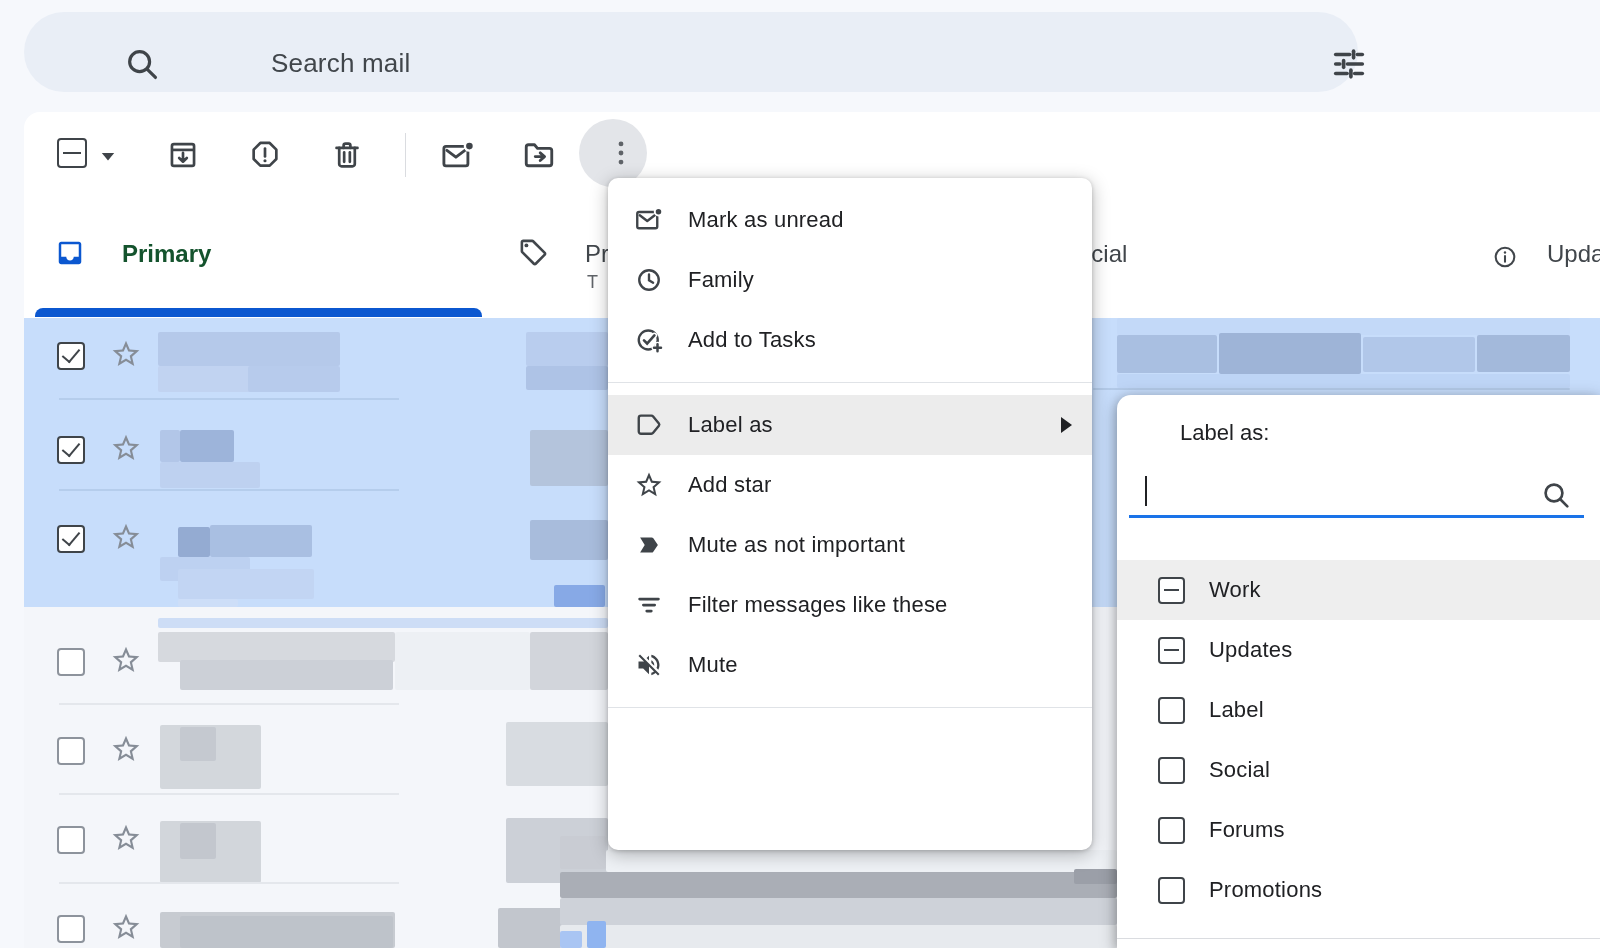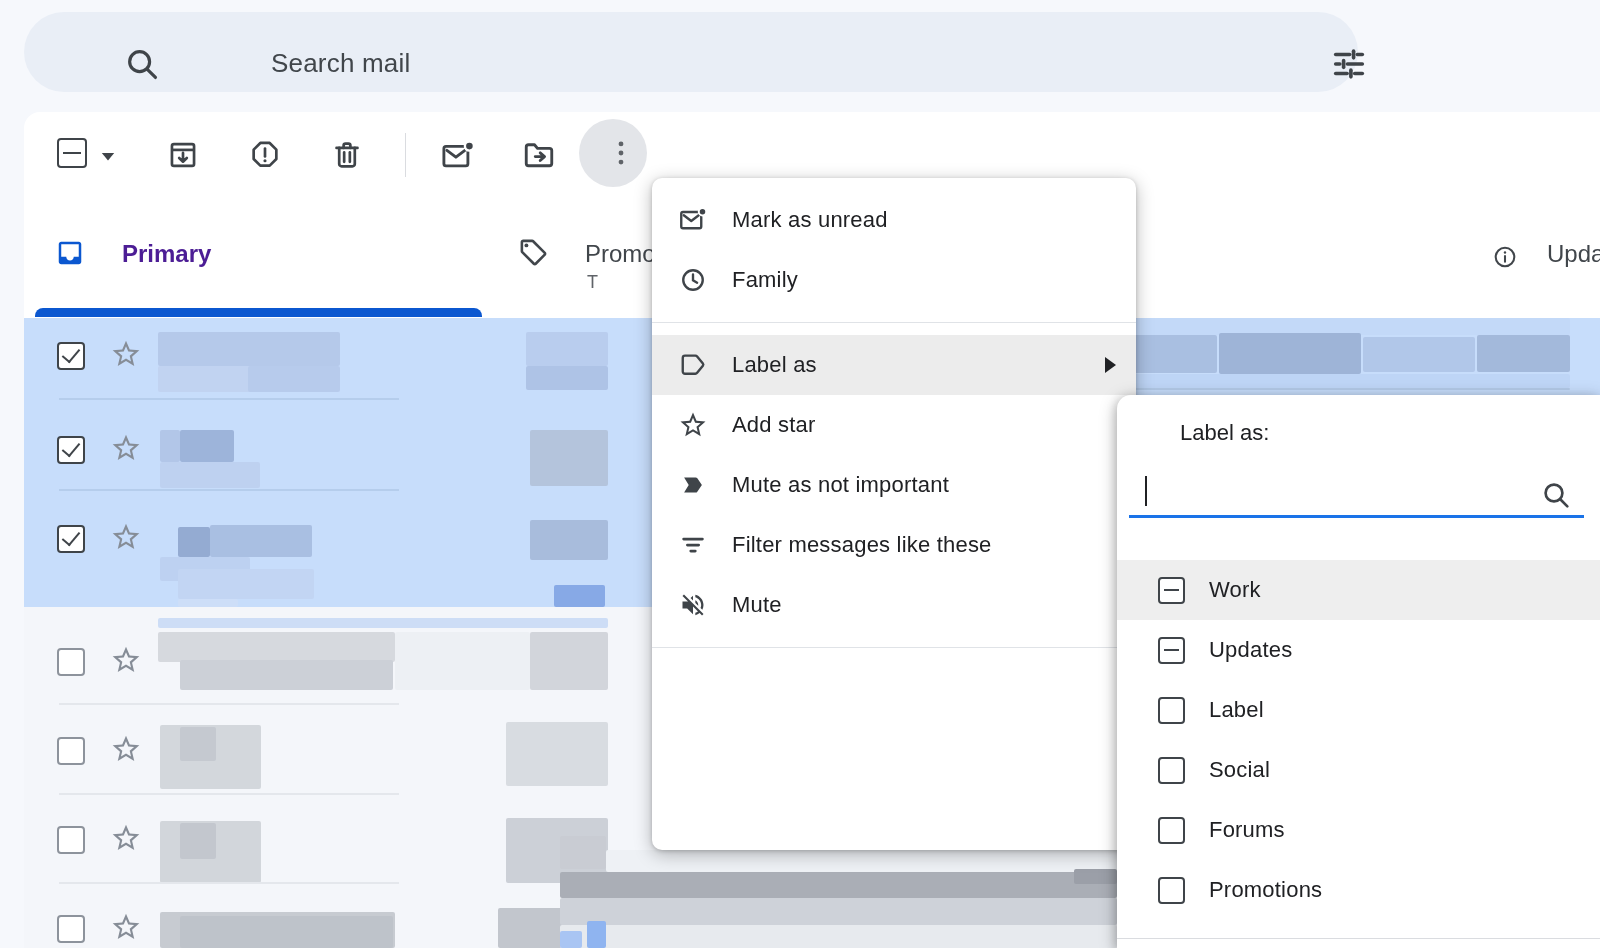--- a/index.html
+++ b/index.html
@@ -11,35 +11,35 @@
   .search-ph{left:247px;top:36px;font-size:26px;color:#41464b;letter-spacing:.2px;}
   .tune{left:1306px;top:33px;}
   
   .card{left:24px;top:112px;right:0;bottom:0;background:#ffffff;border-radius:16px 0 0 0;}
   
   .tb-ic{top:138px;}
   .tb-divider{left:405px;top:133px;width:1px;height:44px;background:#dadce0;}
   .more-circle{left:579px;top:119px;width:68px;height:68px;border-radius:50%;background:#e3e5e9;z-index:3;}
   
   .tab-label{top:240px;font-size:24px;color:#41464b;white-space:nowrap;}
-  .tab-label.active{color:#4c1d95;font-weight:bold;}
+  .tab-label.active{color:#14532d;font-weight:bold;}
   .tab-underline{left:35px;top:308px;width:447px;height:9px;background:#0b57d0;border-radius:8px 8px 0 0;}
   .tab-preview{top:272px;font-size:18px;color:#5f6368;}
   
   .sel-block{left:24px;top:318px;width:1576px;height:289px;background:#c7ddfb;z-index:1;}
   .unsel-block{left:24px;top:607px;width:1576px;height:341px;background:#f4f6fa;z-index:1;}
   .sep{z-index:2;}
   .ctrl{z-index:3;}
   .cb{display:block;width:28px;height:28px;box-sizing:border-box;border:2.6px solid #3f4449;border-radius:4px;background:#fff;position:relative;}
   .cb[data-state="unchecked"]{border-color:#8d939c;}
   .cb[data-state="checked"]::after{content:"";position:absolute;left:7px;top:1px;width:8px;height:15px;border:solid #3f4449;border-width:0 2.8px 2.8px 0;transform:rotate(40deg);}
   .cb[data-state="indeterminate"]::after{content:"";position:absolute;left:4px;right:4px;top:50%;height:2.8px;margin-top:-1.4px;background:#3f4449;}
   
   .menu{left:608px;top:178px;width:484px;height:672px;background:#fff;border-radius:10px;
-        box-shadow:0 4px 18px rgba(0,0,0,.28),0 1px 4px rgba(0,0,0,.18);z-index:10;padding:12px 0 5px 0;box-sizing:border-box;margin-left:44px;}
+        box-shadow:0 4px 18px rgba(0,0,0,.28),0 1px 4px rgba(0,0,0,.18);z-index:10;padding:12px 0 5px 0;box-sizing:border-box;}
   .mi{height:60px;display:flex;align-items:center;padding:0 20px 0 26px;cursor:default;position:relative;}
   .mi.hl{background:#ececec;}
   .mi .mico{width:30px;height:30px;flex:0 0 30px;display:flex;align-items:center;justify-content:center;}
   .mi .mlabel{margin-left:24px;font-size:22px;color:#202124;letter-spacing:.2px;white-space:nowrap;}
   .mi .subarrow{margin-left:auto;width:0;height:0;border-left:11px solid #202124;border-top:8px solid transparent;border-bottom:8px solid transparent;}
   .mdiv{height:1px;background:#e0e3e7;margin:12px 0;}
   
   .submenu{left:1117px;top:395px;width:483px;height:553px;background:#fff;border-radius:14px 0 0 0;
         box-shadow:0 4px 18px rgba(0,0,0,.28),-2px 2px 10px rgba(0,0,0,.15);z-index:11;box-sizing:border-box;}
   .sm-title{left:43px;top:25px;font-size:22px;color:#202124;position:absolute;margin-left:20px;}
@@ -294,20 +294,32 @@
     </div>
     <div class="mi">
       <span class="mico">
         <svg width="30" height="30" viewBox="0 0 24 24" fill="none" stroke="#3f4449" stroke-width="1.9" stroke-linecap="round">
             <circle cx="12" cy="12" r="7.8"></circle>
             <path d="M12 7.6v4.6l3.3 2"></path>
           </svg>
       </span>
         <span class="mlabel">Family</span>
     </div>
+    <div class="mi">
+      <span class="mico">
+        <svg width="30" height="30" viewBox="0 0 24 24" fill="none" stroke-linecap="round">
+            <circle cx="11.4" cy="12" r="7.6" stroke="#3f4449" stroke-width="1.9"></circle>
+            <path d="M8 12.3l2.5 2.5 5.8-6.5" stroke="#fff" stroke-width="4.5"></path>
+            <path d="M8 12.3l2.5 2.5 5.8-6.5" stroke="#3f4449" stroke-width="2.1"></path>
+            <path d="M18.8 15.3v5.6 M16 18.1h5.6" stroke="#fff" stroke-width="4"></path>
+            <path d="M18.8 15.3v5.6 M16 18.1h5.6" stroke="#3f4449" stroke-width="2"></path>
+          </svg>
+      </span>
+        <span class="mlabel">Add to Tasks</span>
+    </div>
     <div class="mdiv"></div>
     <div class="mi hl">
       <span class="mico">
         <svg width="30" height="30" viewBox="0 0 24 24" fill="none" stroke="#3f4449" stroke-width="1.9" stroke-linejoin="round">
             <path d="M3.8 6.3c0-1 .8-1.8 1.8-1.8h8.3c.55 0 1.07.25 1.42.68l4.6 5.7c.4.5.4 1.2 0 1.7l-4.6 5.7c-.35.43-.87.68-1.42.68H5.6c-1 0-1.8-.8-1.8-1.8z"></path>
           </svg>
       </span>
         <span class="mlabel">Label as</span>
       <span class="subarrow"></span>
     </div>

